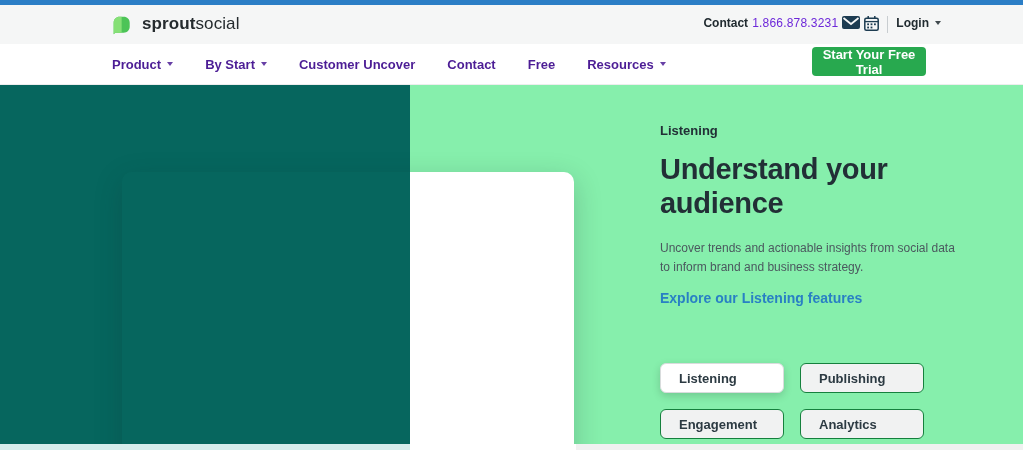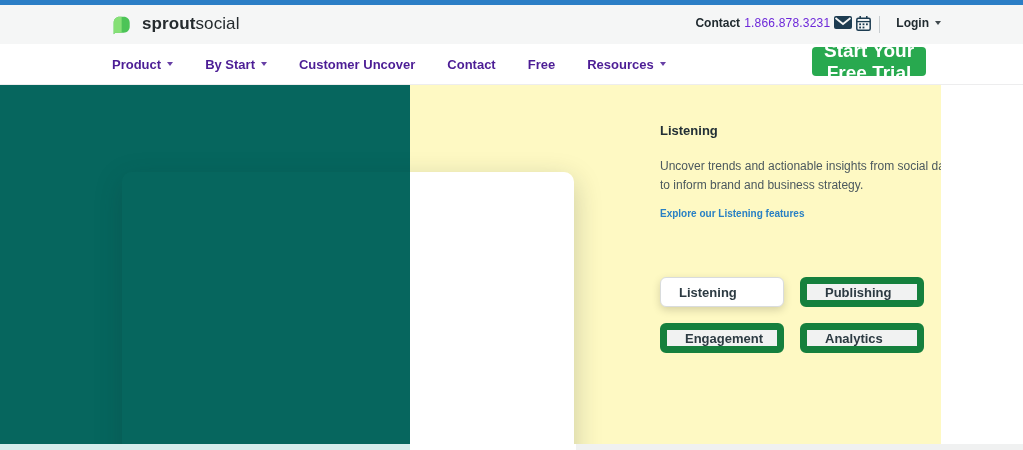--- a/index.html
+++ b/index.html
@@ -37,21 +37,21 @@
   .topbar-right {
     margin-left: auto;
     display: flex; align-items: flex-start;
     gap: 4px;
     font-size: 12px; color: #2c3940;
   }
   .contact-label { font-weight: 700; color: #212b30; }
   .phone { color: #6d28d9; letter-spacing: 0.2px; }
   .icon-btn { display: flex; align-items: center; cursor: pointer; }
   .tb-divider { width: 1px; height: 17px; background: #c8cdd0; margin: 0 4px; }
-  .login { display: flex; align-items: center; gap: 6px; font-weight: 700; color: #212b30; cursor: pointer; margin-left: 8px; }
+  .login { display: flex; align-items: center; gap: 6px; font-weight: 700; color: #212b30; cursor: pointer; }
 
   .caret {
     display: inline-block; width: 0; height: 0;
     border-left: 3.5px solid transparent;
     border-right: 3.5px solid transparent;
     border-top: 4.5px solid currentColor;
     opacity: 0.85;
   }
 
   
@@ -68,30 +68,30 @@
     display: flex; align-items: center; gap: 6px;
     font-size: 13px; font-weight: 700; color: #4c1d95;
     cursor: pointer; white-space: nowrap;
   }
   .cta-btn {
     position: absolute; right: 97px; top: 3px;
     width: 114px; height: 29px;
     background: #28a94f;
     border: none; border-radius: 4px;
     color: #ffffff; font-family: "Liberation Sans", sans-serif;
-    font-size: 19px; font-weight: 700;
+    font-size: 13px; font-weight: 700;
     display: flex; align-items: center; justify-content: center;
     cursor: pointer;
   }
 
   
   .hero {
     position: absolute; left: 0; top: 85px;
-    width: 941px; height: 359px;
-    background: #fef9c3;
+    width: 1023px; height: 359px;
+    background: #86efac;
     overflow: hidden;
   }
   .teal-block {
     position: absolute; left: 0; top: 0;
     width: 410px; height: 359px;
     background: #06665e;
   }
   .hero-card {
     position: absolute; left: 122px; top: 87px;
     width: 452px; height: 420px;
@@ -115,41 +115,41 @@
   }
   .hero-desc {
     margin-top: 19px;
     width: 302px;
     font-size: 12px; color: #4b585e;
     line-height: 19px;
   }
   .hero-link {
     display: inline-block;
     margin-top: 13px;
-    font-size: 10px; font-weight: 700; color: #2980c4;
+    font-size: 14px; font-weight: 700; color: #2980c4;
     text-decoration: none;
     cursor: pointer;
   }
 
   .feature-tabs {
     margin-top: 56px;
     display: grid;
     grid-template-columns: 124px 124px;
     column-gap: 16px;
     row-gap: 16px;
   }
   .tab {
     height: 30px;
     border-radius: 6px;
     display: flex; align-items: center;
     padding-left: 18px;
     font-family: "Liberation Sans", sans-serif;
     font-size: 13px; font-weight: 700; color: #2c3a42;
     background: #f1f2f2;
-    border: 7px solid #15803d;
+    border: 1px solid #15803d;
     cursor: pointer;
   }
   .tab.active {
     background: #ffffff;
     border: 1px solid #d9dcdd;
     box-shadow: 0 3px 9px rgba(0,0,0,0.16);
   }
 
   
   .bottom-strip { position: absolute; left: 0; top: 444px; width: 1023px; height: 6px; background: #ffffff; }
@@ -232,20 +232,21 @@
     </span>
     <button class="cta-btn">Start Your Free Trial</button>
   </nav>
 
   <section class="hero">
     <div class="teal-block"></div>
     <div class="hero-card"></div>
 
     <div class="hero-content">
       <div class="eyebrow">Listening</div>
+      <h1 class="hero-heading">Understand your audience</h1>
       <p class="hero-desc">Uncover trends and actionable insights from social data to inform brand and business strategy.</p>
       <a class="hero-link">Explore our Listening features</a>
 
       <div class="feature-tabs">
         <button class="tab active">Listening</button>
         <button class="tab">Publishing</button>
         <button class="tab">Engagement</button>
         <button class="tab">Analytics</button>
       </div>
     </div>

